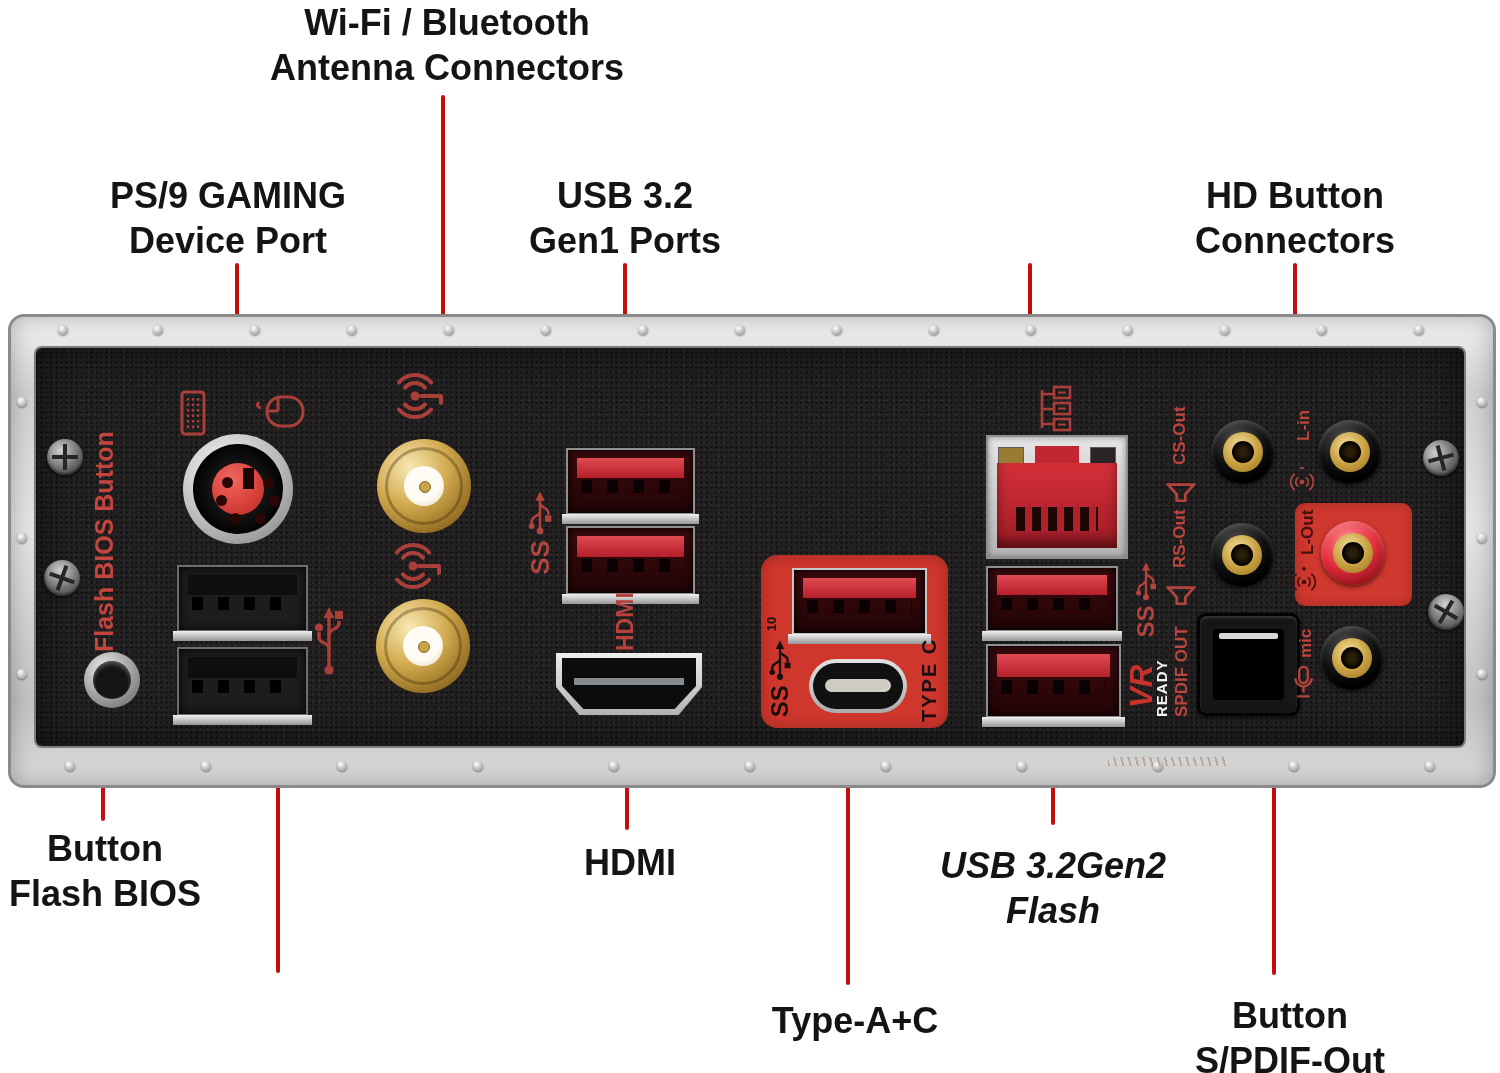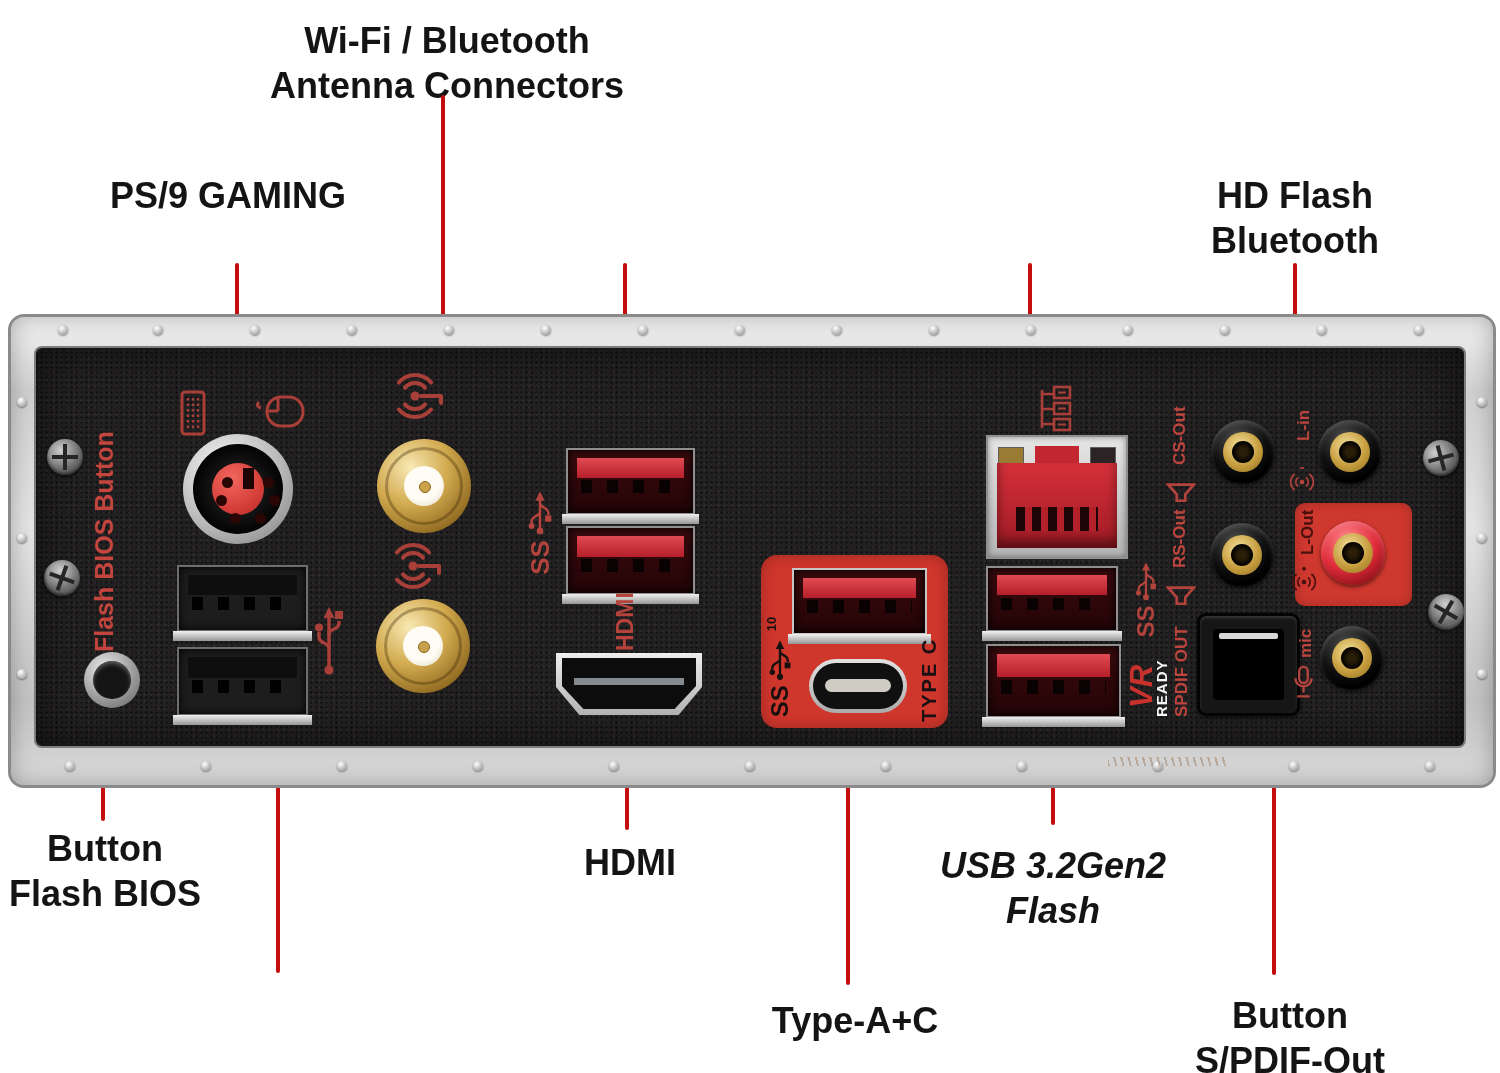--- a/index.html
+++ b/index.html
@@ -105,30 +105,35 @@
       background:radial-gradient(circle at 36% 30%,#e9e9e9,#9d9d9d 55%,#636363);}
   .fbtn-i{position:absolute;inset:9px;border-radius:50%;background:#151515;
       box-shadow:inset 0 3px 4px rgba(255,255,255,.28);}
   svg{display:block;}
 </style>
 </head>
 <body>
 
 <div id="stage">
 
-  <div class="clabel" style="left:197px;top:18px;width:500px;">
+  <div class="clabel" style="left:197px;top:0;width:500px;">
     <div>Wi-Fi / Bluetooth</div>
     <div>Antenna Connectors</div>
   </div>
   <div class="clabel" style="left:28px;top:173px;width:400px;">
     <div>PS/9 GAMING</div>
+    <div>Device Port</div>
+  </div>
+  <div class="clabel" style="left:425px;top:173px;width:400px;">
+    <div>USB 3.2</div>
+    <div>Gen1 Ports</div>
   </div>
   <div class="clabel" style="left:1095px;top:173px;width:400px;">
-    <div>HD Flash</div>
-    <div>Bluetooth</div>
+    <div>HD Button</div>
+    <div>Connectors</div>
   </div>
 
   <div class="clabel" style="left:0px;top:826px;width:210px;">
     <div>Button</div>
     <div>Flash BIOS</div>
   </div>
   <div class="clabel" style="left:430px;top:840px;width:400px;">
     <div>HDMI</div>
   </div>
   <div class="clabel" style="left:605px;top:998px;width:500px;">

